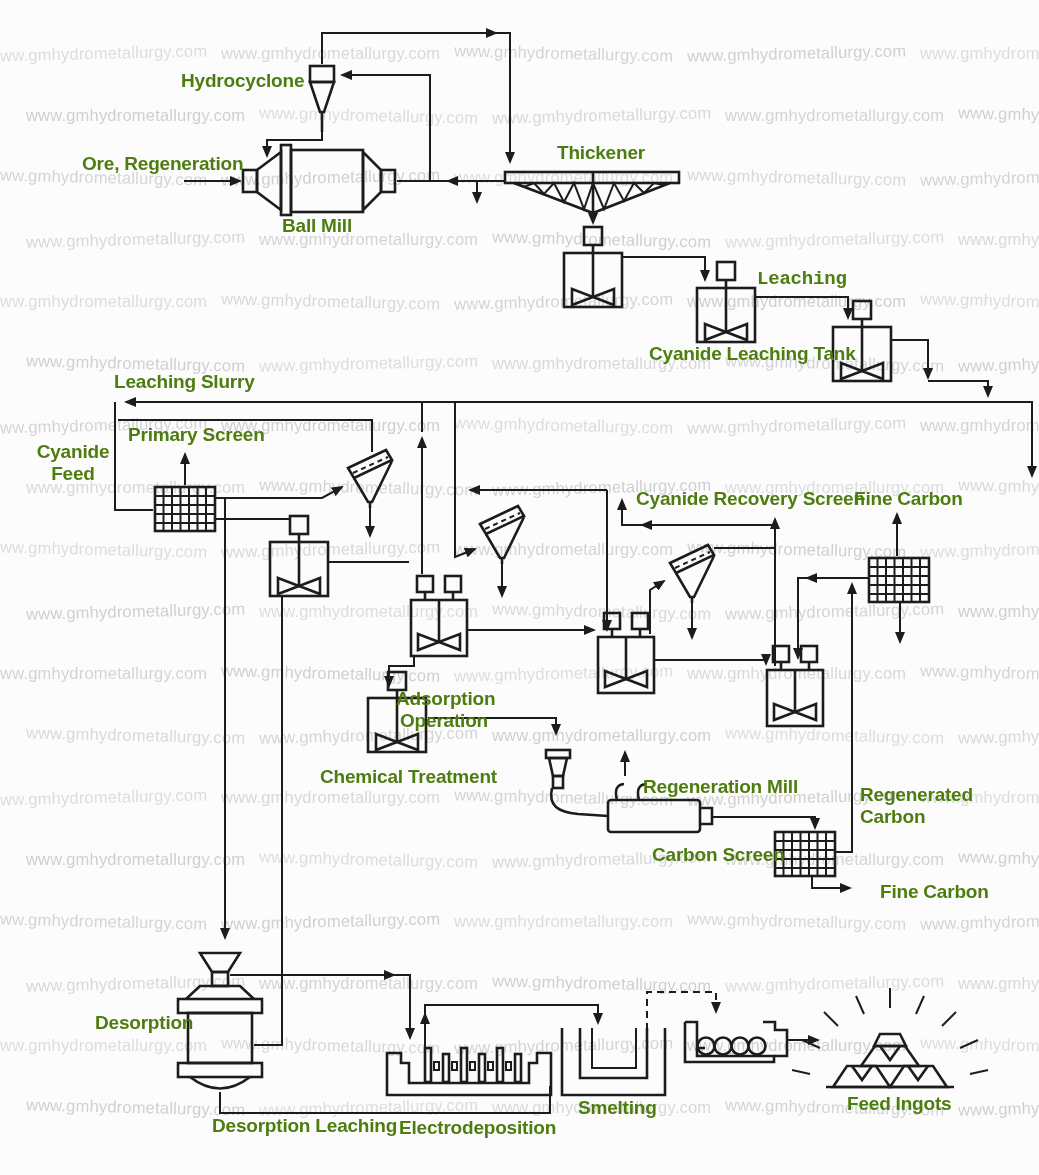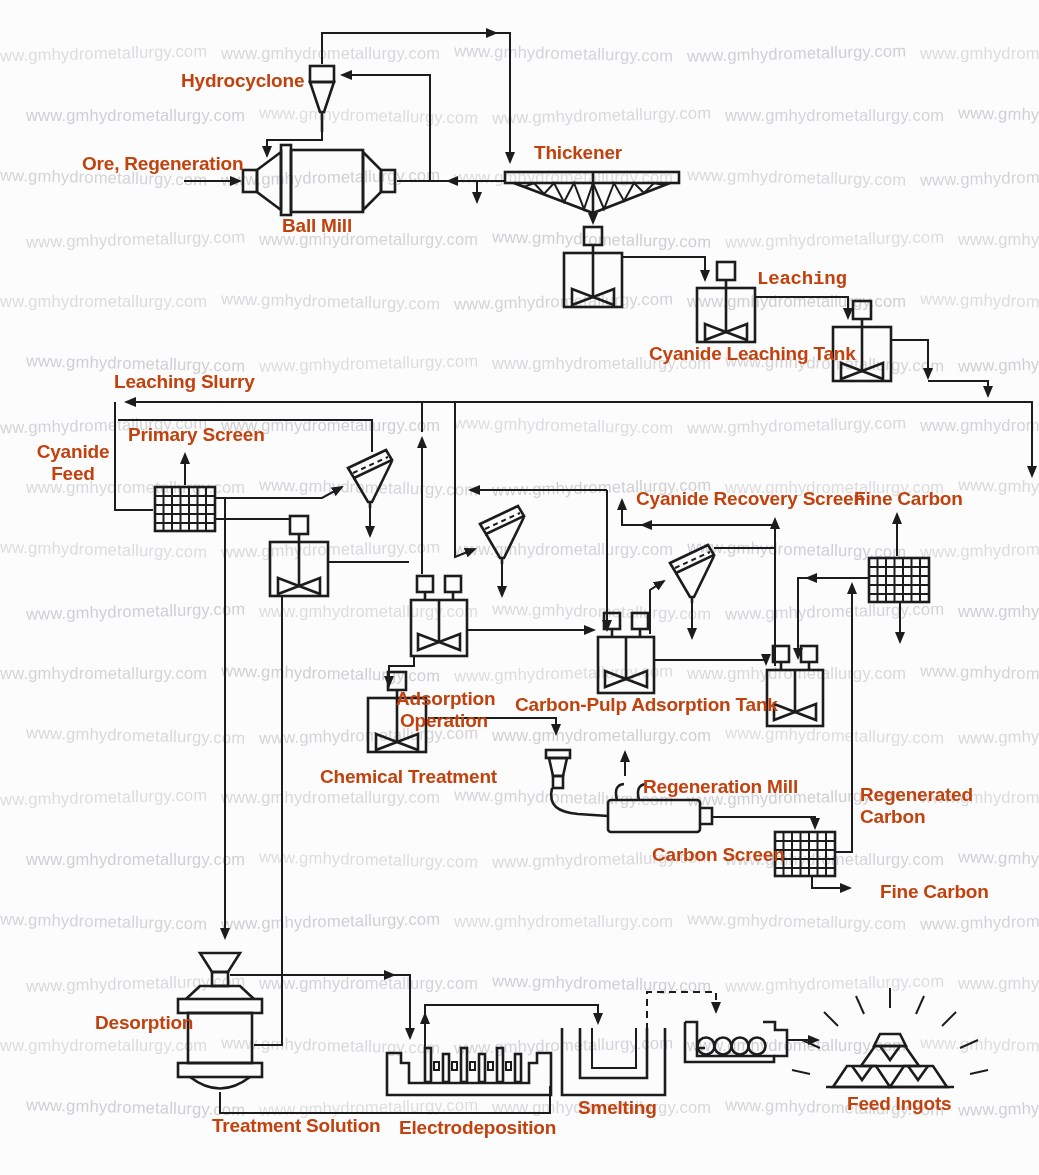--- a/index.html
+++ b/index.html
@@ -2,21 +2,21 @@
 <html><head>
 <meta charset="utf-8">
 <style>
   html,body{margin:0;padding:0;background:#f2f2f2;}
   .stage{position:relative;width:1039px;height:1175px;margin:0 auto;background:#fcfcfc;overflow:hidden;
          font-family:"Liberation Sans",sans-serif;}
   .wm-layer{position:absolute;inset:0;z-index:1;pointer-events:none;}
   .wm{position:absolute;font-size:16.5px;color:#b2b2b8;opacity:.55;white-space:nowrap;letter-spacing:.2px;}
   svg.flow{position:absolute;inset:0;z-index:2;}
   .label-layer{position:absolute;inset:0;z-index:3;pointer-events:none;}
-  .lbl{position:absolute;font-size:19px;line-height:1.15;font-weight:600;color:#c2410c;
+  .lbl{position:absolute;font-size:19px;line-height:1.15;font-weight:600;color:#4d7c0f;
        white-space:pre-line;letter-spacing:-0.2px;}
   .lbl.center{text-align:center;}
   .eq{stroke:#1c1c1c;fill:none;stroke-width:2.6;stroke-linejoin:miter;}
   .ln{stroke:#1c1c1c;fill:none;stroke-width:2;}
 </style>
 </head>
 <body>
 
 <div class="stage">
 
@@ -356,36 +356,35 @@
       <path d="M647,1030 V992 H716 V1012" stroke-dasharray="7,5" marker-end="url(#ah)"></path>
 
       <path d="M787,1040 H818" marker-end="url(#ah)"></path>
     </g>
   </svg>
 
   <div class="label-layer">
       <div class="lbl" style="left: 181px; top: 70px;">Hydrocyclone</div>
       <div class="lbl" style="left: 82px; top: 153px;">Ore, Regeneration</div>
       <div class="lbl" style="left: 282px; top: 215px;">Ball Mill</div>
-      <div class="lbl" style="left: 534px; top: 142px;">Thickener</div>
+      <div class="lbl" style="left: 557px; top: 142px;">Thickener</div>
       <div class="lbl" style="left: 757px; top: 269px; font-family: Liberation Mono, monospace;">Leaching</div>
       <div class="lbl" style="left: 649px; top: 343px;">Cyanide Leaching Tank</div>
       <div class="lbl" style="left: 114px; top: 371px;">Leaching Slurry</div>
       <div class="lbl center" style="left: 28px; top: 441px; width: 90px;">Cyanide
 Feed</div>
       <div class="lbl" style="left: 128px; top: 424px;">Primary Screen</div>
       <div class="lbl" style="left: 636px; top: 488px;">Cyanide Recovery Screen</div>
       <div class="lbl" style="left: 854px; top: 488px;">Fine Carbon</div>
       <div class="lbl center" style="left: 396px; top: 688px; width: 96px;">Adsorption
 Operation</div>
-      <div class="lbl" style="left: 515px; top: 694px;">Carbon-Pulp Adsorption Tank</div>
       <div class="lbl" style="left: 320px; top: 766px;">Chemical Treatment</div>
       <div class="lbl" style="left: 643px; top: 776px;">Regeneration Mill</div>
       <div class="lbl" style="left: 860px; top: 784px;">Regenerated Carbon</div>
       <div class="lbl" style="left: 652px; top: 844px;">Carbon Screen</div>
       <div class="lbl" style="left: 880px; top: 881px;">Fine Carbon</div>
       <div class="lbl" style="left: 95px; top: 1012px;">Desorption</div>
-      <div class="lbl" style="left: 212px; top: 1115px;">Treatment Solution</div>
+      <div class="lbl" style="left: 212px; top: 1115px;">Desorption Leaching</div>
       <div class="lbl" style="left: 399px; top: 1117px; text-align: center;">Electrodeposition</div>
       <div class="lbl" style="left: 578px; top: 1097px;">Smelting</div>
       <div class="lbl" style="left: 847px; top: 1093px;">Feed Ingots</div>
     </div>
 </div>
 
 </body></html>

